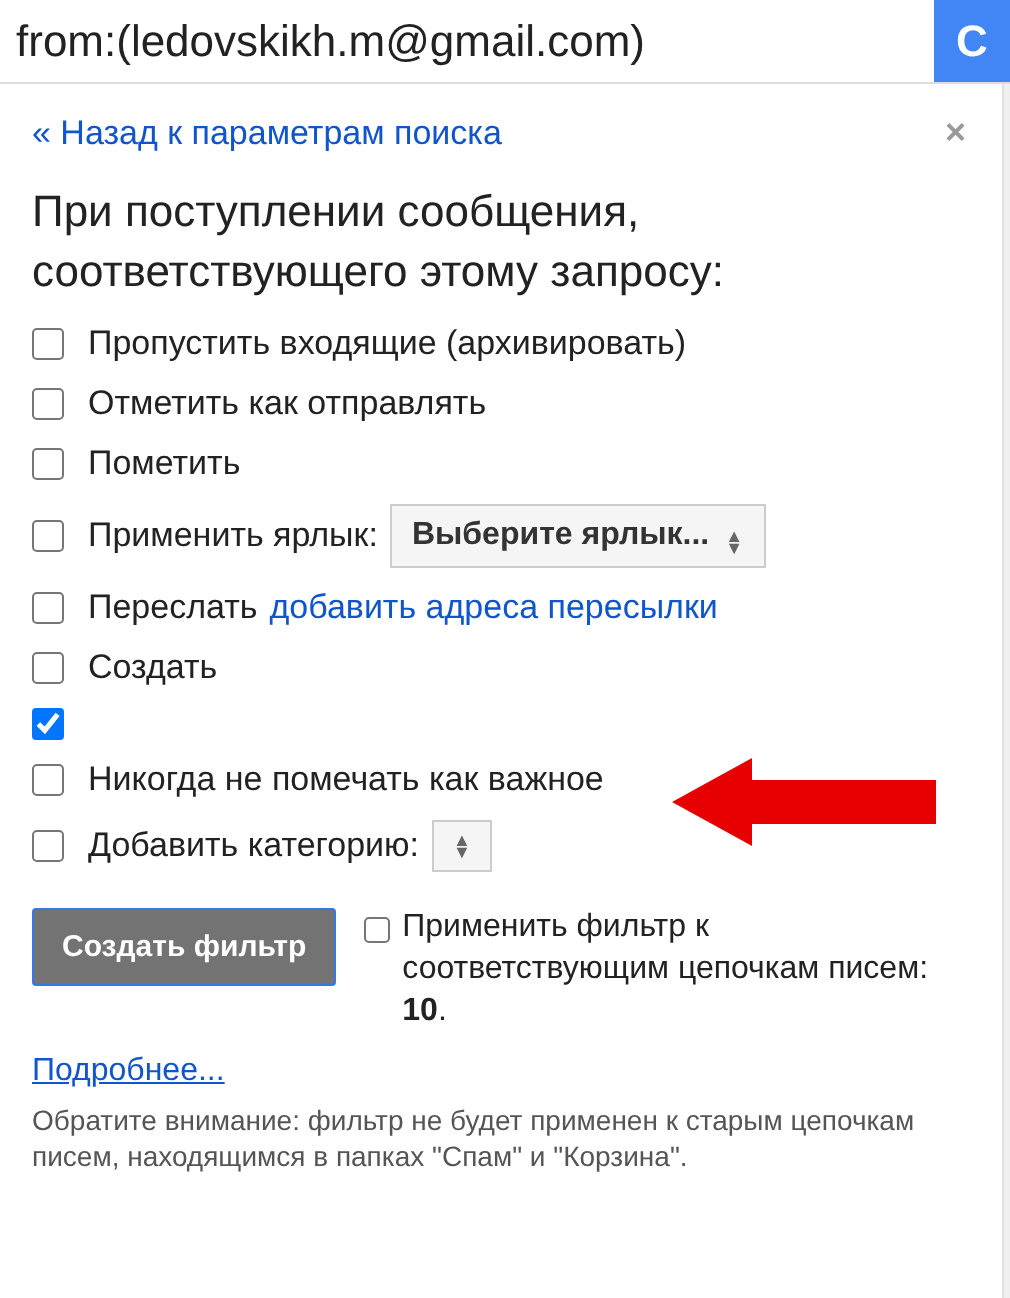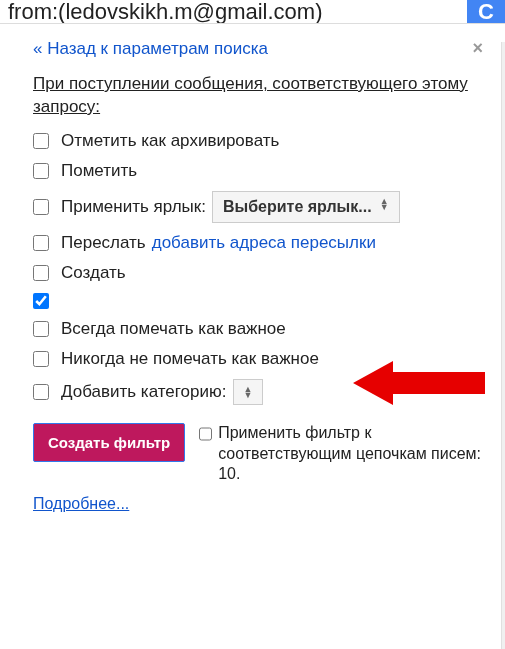--- a/index.html
+++ b/index.html
@@ -14,21 +14,21 @@
       width: 505px;
       height: 649px;
       overflow: hidden;
       position: relative;
       background: #fff;
     }
     .top-bar {
       display: flex;
       align-items: stretch;
       border-bottom: 1px solid #ddd;
-      height: 24px;
+      height: 42px;
     }
     .search-input {
       flex: 1;
       border: none;
       outline: none;
       font-size: 22px;
       padding: 6px 8px;
       color: #222;
       font-family: Arial, sans-serif;
     }
@@ -39,62 +39,60 @@
       font-size: 22px;
       font-weight: bold;
       display: flex;
       align-items: center;
       justify-content: center;
       border: none;
     }
     .panel {
       padding: 14px 16px 10px 16px;
       position: relative;
-      margin-left: 17px;
     }
     .back-row {
       display: flex;
       justify-content: space-between;
       align-items: center;
       margin-bottom: 14px;
     }
     .back-link {
       color: #1155cc;
       font-size: 17px;
       cursor: pointer;
     }
     .close-x {
       color: #999;
       font-size: 18px;
       font-weight: bold;
       cursor: pointer;
       padding: 0 6px;
     }
     .intro-text {
-      font-size: 17px;
+      font-size: 22px;
       margin-bottom: 12px;
       line-height: 1.35;
-      text-decoration: underline;
     }
     .option-row {
       display: flex;
       align-items: center;
       margin-bottom: 10px;
       font-size: 17px;
       flex-wrap: wrap;
       gap: 6px;
     }
     .option-row input[type="checkbox"] {
       width: 16px;
       height: 16px;
       margin-right: 6px;
     }
     .select-box {
       display: inline-flex;
-      align-items: flex-start;
+      align-items: flex-end;
       border: 1px solid #ccc;
       background: #f5f5f5;
       padding: 6px 10px;
       font-size: 16px;
       font-weight: bold;
       color: #333;
       cursor: pointer;
       gap: 8px;
     }
     .select-arrows {
@@ -115,21 +113,21 @@
       pointer-events: none;
     }
     .create-row {
       display: flex;
       align-items: flex-start;
       gap: 14px;
       margin-top: 18px;
       margin-bottom: 10px;
     }
     .create-btn {
-      background: #be185d;
+      background: #737373;
       color: #fff;
       border: 1px solid #3079ed;
       font-size: 15px;
       font-weight: bold;
       padding: 10px 14px;
       cursor: pointer;
       border-radius: 2px;
       white-space: nowrap;
     }
     .apply-block {
@@ -151,21 +149,21 @@
       cursor: pointer;
       display: inline-block;
       margin-bottom: 6px;
     }
     .note-text {
       font-size: 14px;
       color: #555;
       line-height: 1.3;
     }
     .bold {
-      font-weight: normal;
+      font-weight: bold;
     }
     .right-edge {
       position: absolute;
       right: 0;
       top: 42px;
       bottom: 0;
       width: 4px;
       background: #f0f0f0;
       border-left: 1px solid #e0e0e0;
     }
@@ -180,24 +178,28 @@
 
 <div class="panel">
 
   <div class="back-row">
     <span class="back-link">« Назад к параметрам поиска</span>
     <span class="close-x">×</span>
   </div>
 
   <div class="intro-text">При поступлении сообщения, соответствующего этому запросу:</div>
 
-
-  <div class="option-row">
-    <input type="checkbox" style="">
-    <span>Отметить как архивировать</span>
+  <div class="option-row">
+    <input type="checkbox" style="">
+    <span>Пропустить входящие (архивировать)</span>
+  </div>
+
+  <div class="option-row">
+    <input type="checkbox" style="">
+    <span>Отметить как отправлять</span>
   </div>
 
   <div class="option-row">
     <input type="checkbox" style="">
     <span>Пометить</span>
   </div>
 
   <div class="option-row">
     <input type="checkbox" style="">
     <span>Применить ярлык:</span>
@@ -218,24 +220,20 @@
 
   <div class="option-row">
     <input type="checkbox" style="">
     <span>Создать</span>
   </div>
 
   <div class="option-row">
     <input type="checkbox" checked="" style="">
   </div>
 
-  <div class="option-row">
-    <input type="checkbox" style="">
-    <span>Всегда помечать как важное</span>
-  </div>
 
   <div class="option-row">
     <input type="checkbox" style="">
     <span>Никогда не помечать как важное</span>
   </div>
 
   <div class="option-row">
     <input type="checkbox" style="">
     <span>Добавить категорию:</span>
     <span class="select-box">
@@ -251,20 +249,21 @@
     <div class="apply-block">
       <input type="checkbox" style="">
       <div>
         <span>Применить фильтр к соответствующим цепочкам писем: </span><span class="bold">10</span><span>.</span>
       </div>
     </div>
   </div>
 
   <a class="more-link">Подробнее...</a>
 
+  <div class="note-text">Обратите внимание: фильтр не будет применен к старым цепочкам писем, находящимся в папках "Спам" и "Корзина".</div>
 
   <svg class="arrow-annot" width="140" height="52">
     <polygon points="0,26 40,4 40,15 132,15 132,37 40,37 40,48" fill="#e60000"></polygon>
   </svg>
 
 </div>
 
 <div class="right-edge"></div>
 
 </body></html>

